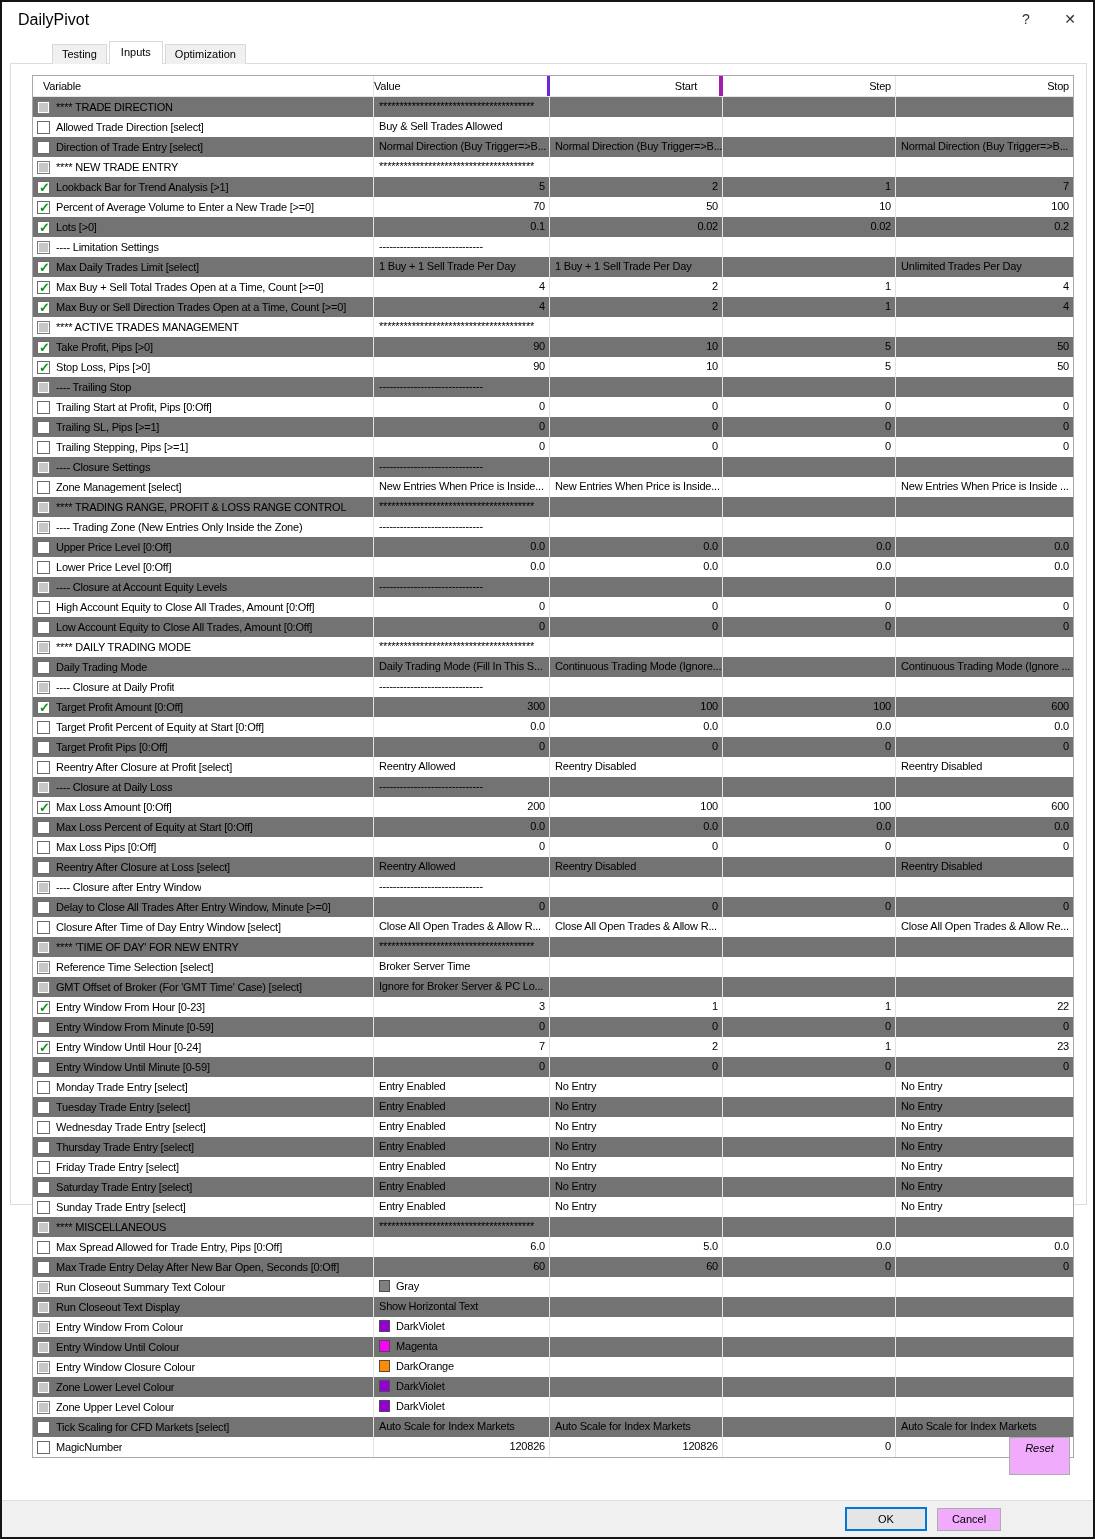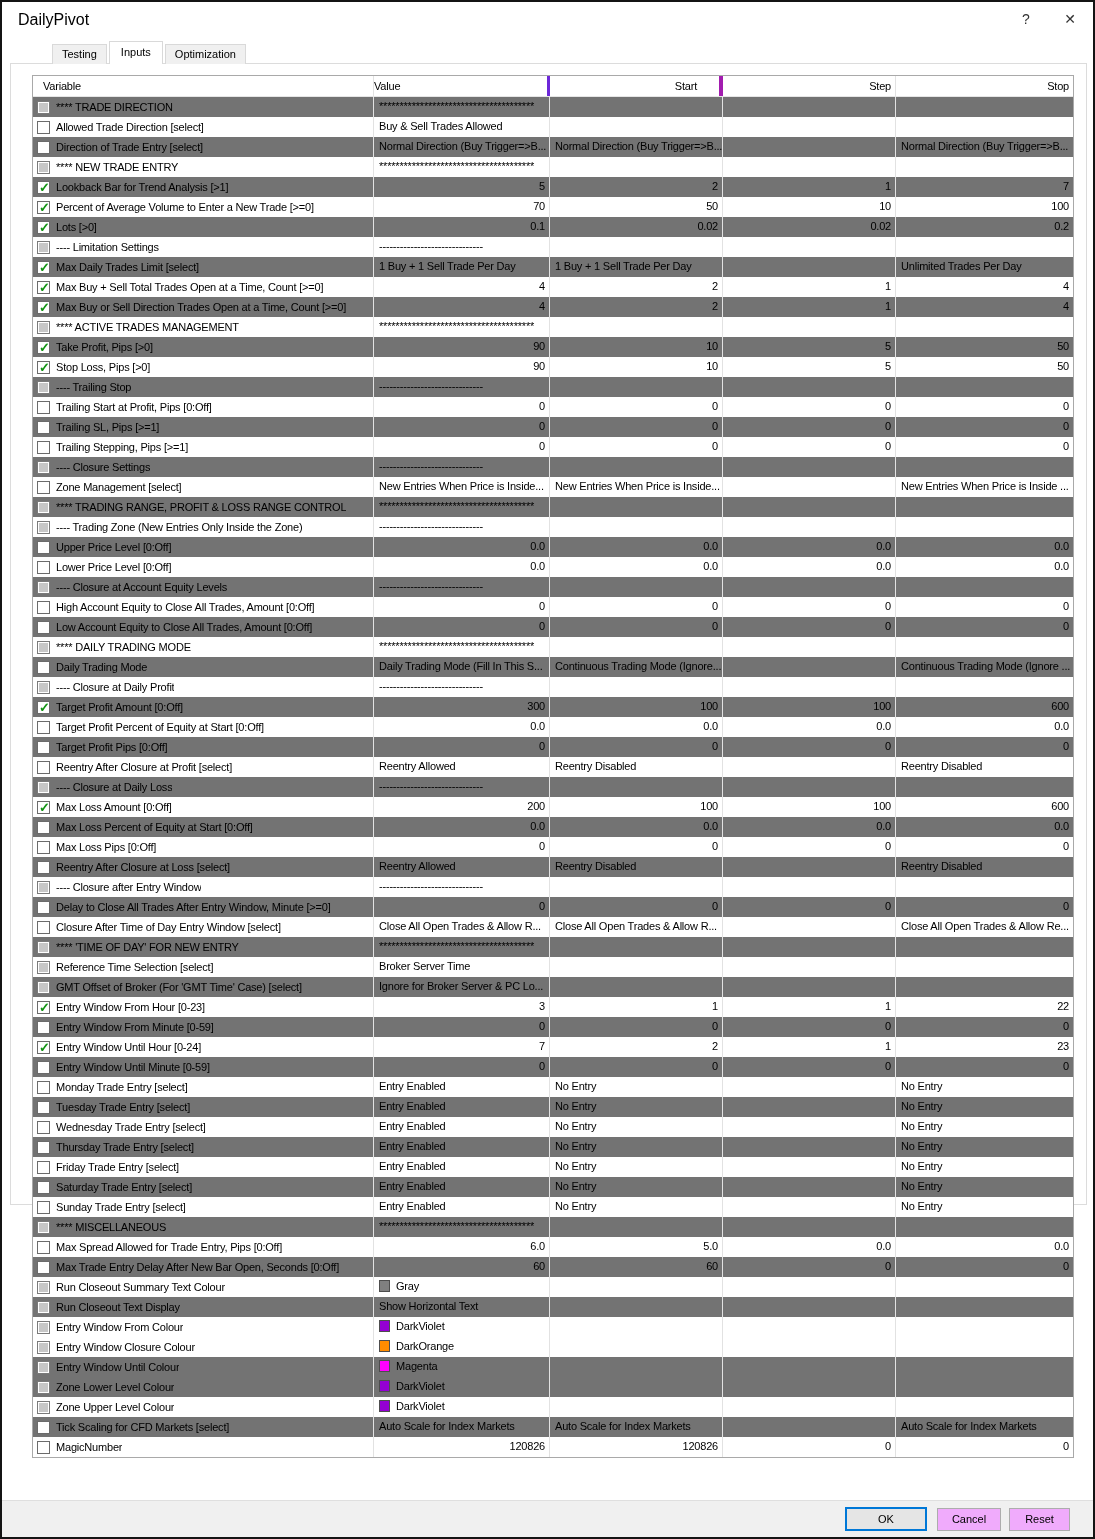--- a/index.html
+++ b/index.html
@@ -52,21 +52,21 @@
   .sw{display:inline-block;width:11px;height:12px;margin-right:6px;vertical-align:-2px;border:1px solid #4d4d4d;}
   
   .btn{position:absolute;background:#f0abfc;border:1px solid #adadad;font-size:11px;
     text-align:center;cursor:default;}
   .btn-load{left:859px;top:1467px;width:78px;height:23px;line-height:21px;}
   .btn-save{left:971px;top:1467px;width:78px;height:23px;line-height:21px;}
   .footer{position:absolute;left:0;top:1498px;width:1091px;height:39px;
     background:#f0f0f0;border-top:1px solid #dfdfdf;}
   .btn-ok{left:843px;top:1505px;width:82px;height:24px;line-height:20px;border:2px solid #0078d7;background:#e5e5e5;}
   .btn-cancel{left:935px;top:1506px;width:64px;height:23px;line-height:21px;}
-  .btn-reset{left:1007px;top:1506px;width:61px;height:23px;line-height:21px;}
+  .btn-reset{left:1007px;top:1435px;width:61px;height:38px;line-height:21px;font-style:italic;}
 </style>
 </head>
 <body>
 
 <div class="dlg">
 
   <div class="titlebar">
     <span class="title">DailyPivot</span>
     <span class="cap-btn help-btn">?</span>
     <span class="cap-btn close-btn">✕</span>
@@ -701,36 +701,36 @@
           <div class="row">
             <div class="c c0">
               <span class="cb gray"></span>
               <span class="lbl">Entry Window From Colour</span>
             </div>
             <div class="c cv txt"><span class="sw" style="background: rgb(148, 0, 211);"></span>DarkViolet</div>
             <div class="c cs txt"></div>
             <div class="c ct txt"></div>
             <div class="c cp txt"></div>
           </div>
+          <div class="row g">
+            <div class="c c0">
+              <span class="cb gray"></span>
+              <span class="lbl">Entry Window Until Colour</span>
+            </div>
+            <div class="c cv txt"><span class="sw" style="background: rgb(255, 0, 255);"></span>Magenta</div>
+            <div class="c cs txt"></div>
+            <div class="c ct txt"></div>
+            <div class="c cp txt"></div>
+          </div>
           <div class="row">
             <div class="c c0">
               <span class="cb gray"></span>
               <span class="lbl">Entry Window Closure Colour</span>
             </div>
             <div class="c cv txt"><span class="sw" style="background: rgb(255, 140, 0);"></span>DarkOrange</div>
-            <div class="c cs txt"></div>
-            <div class="c ct txt"></div>
-            <div class="c cp txt"></div>
-          </div>
-          <div class="row g">
-            <div class="c c0">
-              <span class="cb gray"></span>
-              <span class="lbl">Entry Window Until Colour</span>
-            </div>
-            <div class="c cv txt"><span class="sw" style="background: rgb(255, 0, 255);"></span>Magenta</div>
             <div class="c cs txt"></div>
             <div class="c ct txt"></div>
             <div class="c cp txt"></div>
           </div>
           <div class="row g">
             <div class="c c0">
               <span class="cb gray"></span>
               <span class="lbl">Zone Lower Level Colour</span>
             </div>
             <div class="c cv txt"><span class="sw" style="background: rgb(148, 0, 211);"></span>DarkViolet</div>

